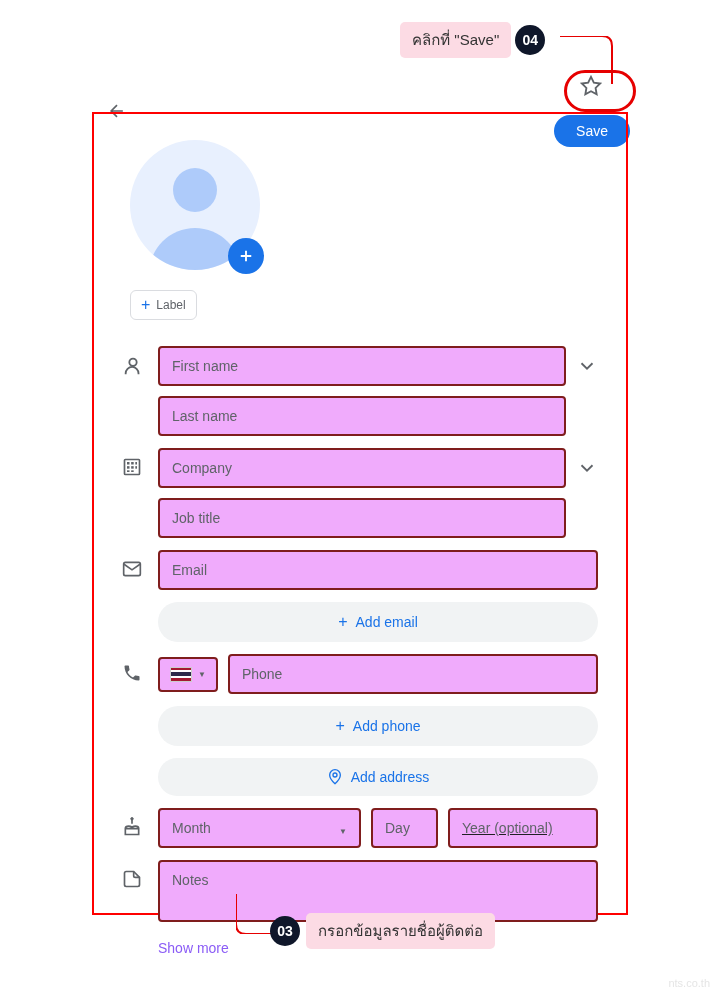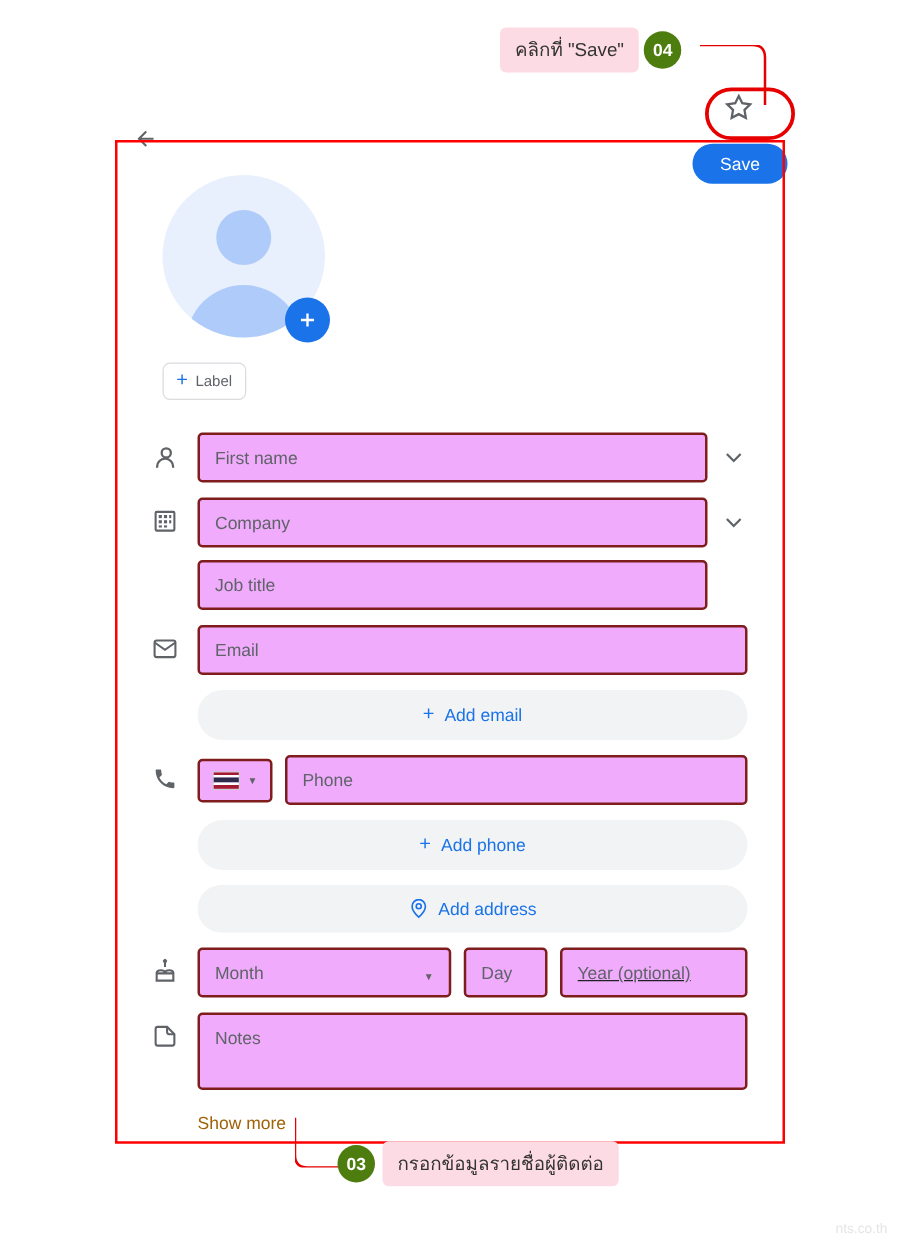--- a/index.html
+++ b/index.html
@@ -46,26 +46,26 @@
   .fl-b { background: #2d2a4a; flex: 2; }
   .country-sel .tri { font-size: 8px; color: #5f6368; }
   
   .month-sel { flex: 1; display: flex; align-items: flex-end; justify-content: space-between; cursor: pointer; color: #5f6368; }
   .month-sel .tri { font-size: 8px; }
   .day-inp { width: 67px; text-align: left; }
   .year-inp { width: 150px; text-decoration: underline; }
   
   .notes { min-height: 62px; resize: none; width: 100%; }
   
-  .show-more { color: #a16207; font-size: 14px; cursor: pointer; margin: 6px 0 0 36px; display: inline-block; }
+  .show-more { color: #8b5cf6; font-size: 14px; cursor: pointer; margin: 6px 0 0 36px; display: inline-block; }
   
   .callout-04 { position: absolute; top: 22px; left: 400px; display: flex; align-items: center; gap: 4px; }
   .callout-03 { position: absolute; bottom: 46px; left: 270px; display: flex; align-items: center; gap: 6px; }
   .pill { background: #fcdbe4; border-radius: 5px; padding: 6px 12px; font-size: 15px; color: #333; }
-  .num-badge { width: 30px; height: 30px; border-radius: 50%; background: #4d7c0f; color: #fff; display: flex; align-items: center; justify-content: center; font-size: 14px; font-weight: bold; }
+  .num-badge { width: 30px; height: 30px; border-radius: 50%; background: #0f172a; color: #fff; display: flex; align-items: center; justify-content: center; font-size: 14px; font-weight: bold; }
   
   .conn-04 { position: absolute; pointer-events: none; }
   .conn-03 { position: absolute; pointer-events: none; }
   
   .watermark { position: absolute; bottom: 6px; right: 10px; font-size: 11px; color: #e5e5e5; }
 </style>
 </head>
 <body>
 
 <div class="callout-04">
@@ -122,20 +122,24 @@
           </svg>
       </div>
       <div class="field-inputs">
         <div class="input-row">
           <input class="txt-input" placeholder="First name" style="">
           <div class="chevron">
             <svg width="22" height="22" viewBox="0 0 24 24" fill="none" stroke="currentColor" stroke-width="2">
                 <polyline points="6 9 12 15 18 9"></polyline>
               </svg>
           </div>
+        </div>
+        <div class="input-row">
+          <input class="txt-input" placeholder="Last name" style="">
+          <div class="chevron-space"></div>
         </div>
       </div>
     </div>
 
     <div class="field-row">
       <div class="field-icon">
         <svg width="20" height="20" viewBox="0 0 24 24" fill="currentColor">
             <rect x="3" y="3" width="18" height="18" rx="1" fill="none" stroke="currentColor" stroke-width="2"></rect>
             <rect x="6" y="6" width="3" height="3"></rect>
             <rect x="11" y="6" width="3" height="3"></rect>

